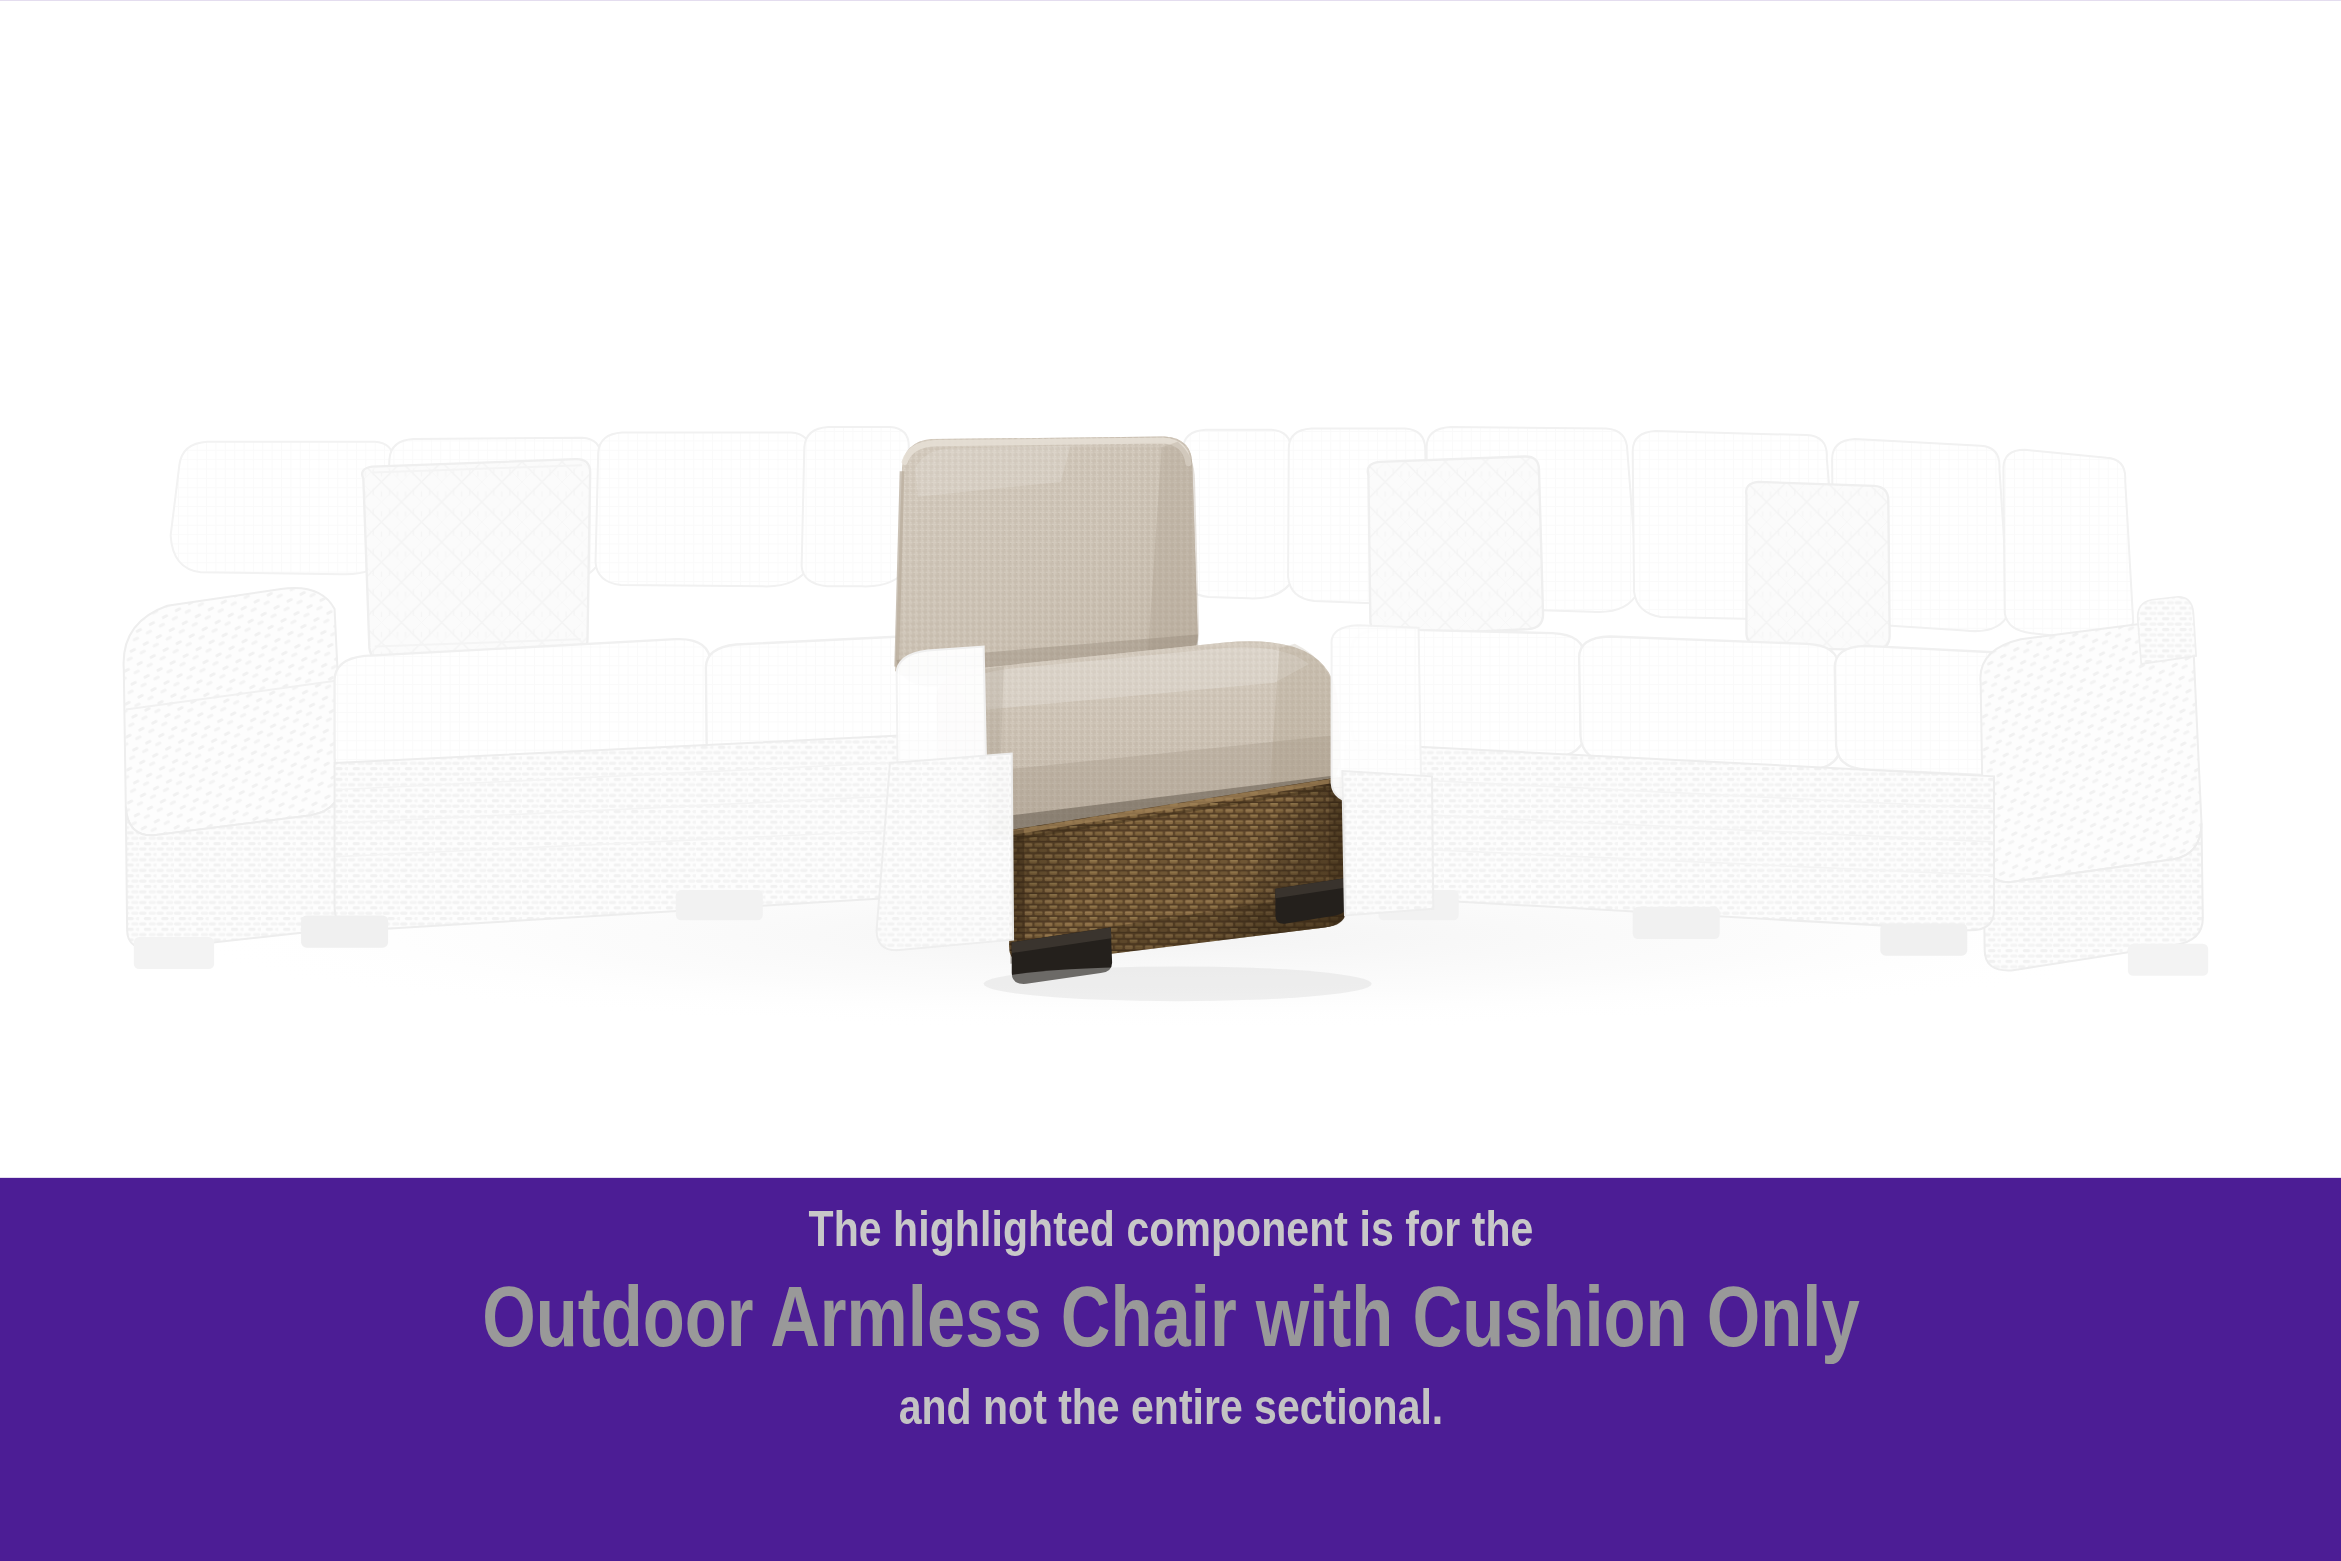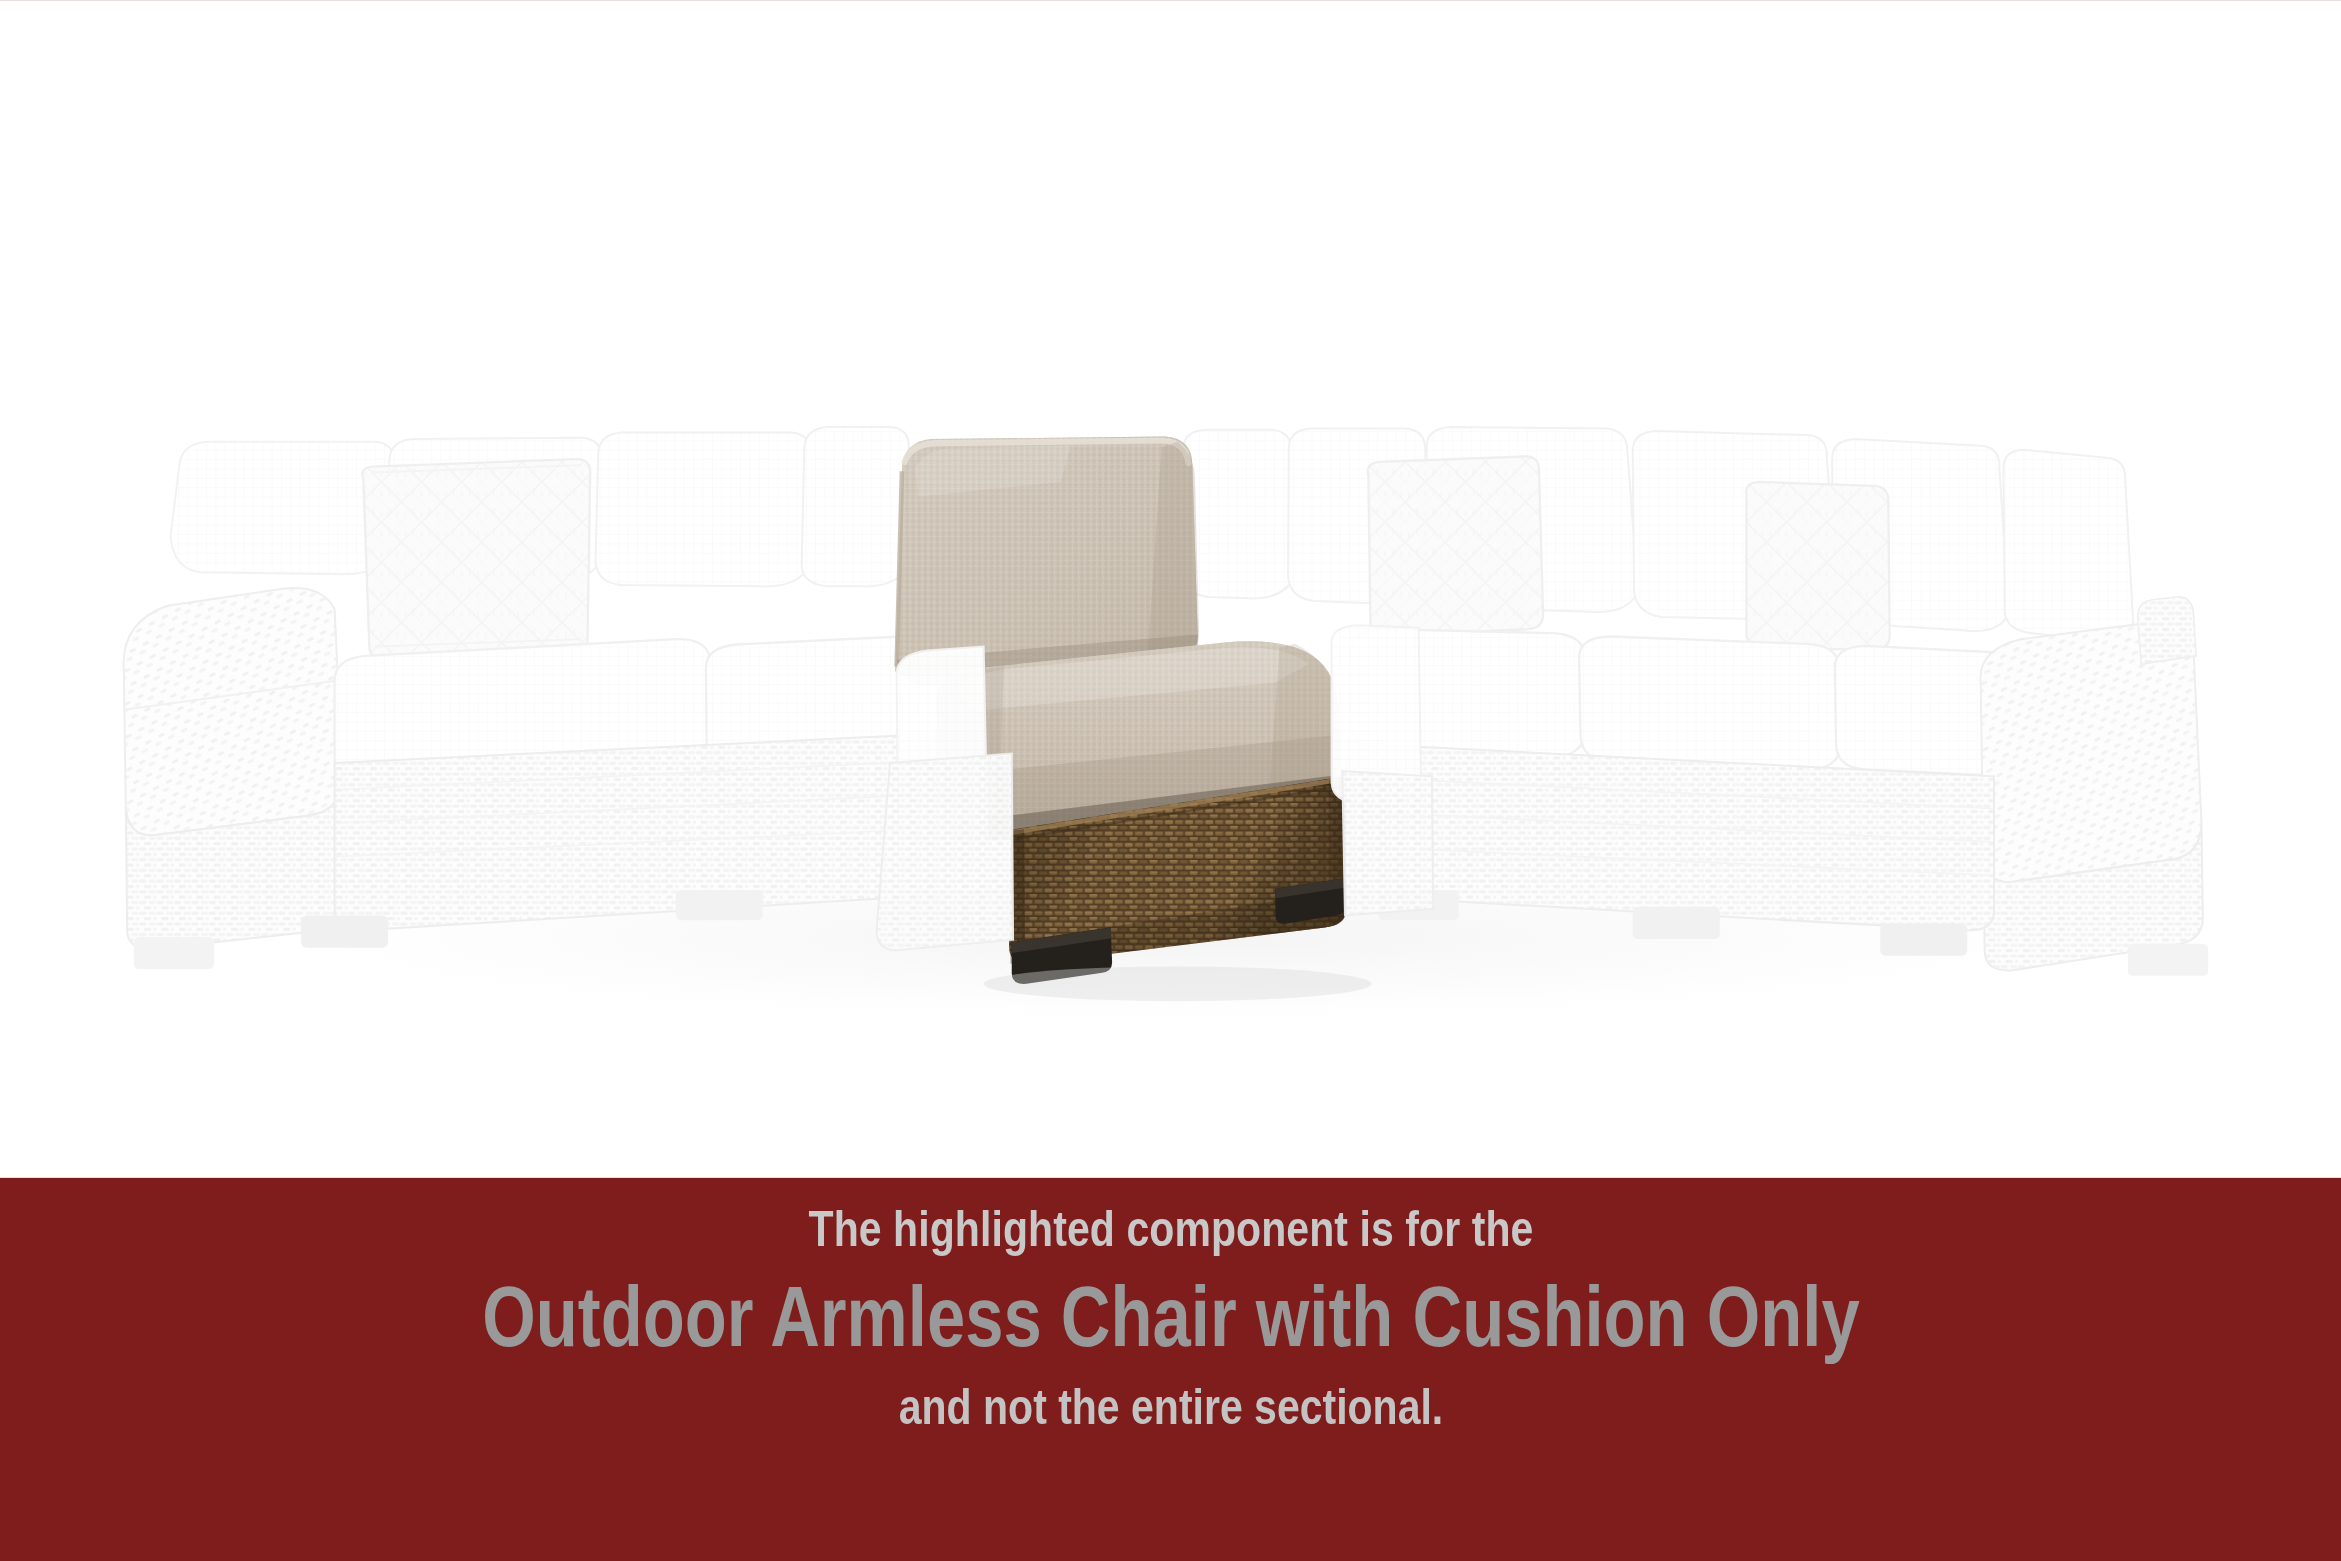--- a/index.html
+++ b/index.html
@@ -8,21 +8,21 @@
     padding: 0;
     background: #ffffff;
   }
   body {
     font-family: "Liberation Sans", sans-serif;
   }
   #page {
     position: relative;
     width: 2342px;
     height: 1561px;
-    background: #7f1d1d;
+    background: #4c1d95;
     overflow: hidden;
   }
 
   
   #product-stage {
     position: absolute;
     left: 0; top: 0;
     width: 2342px;
     height: 1178px;
   }

